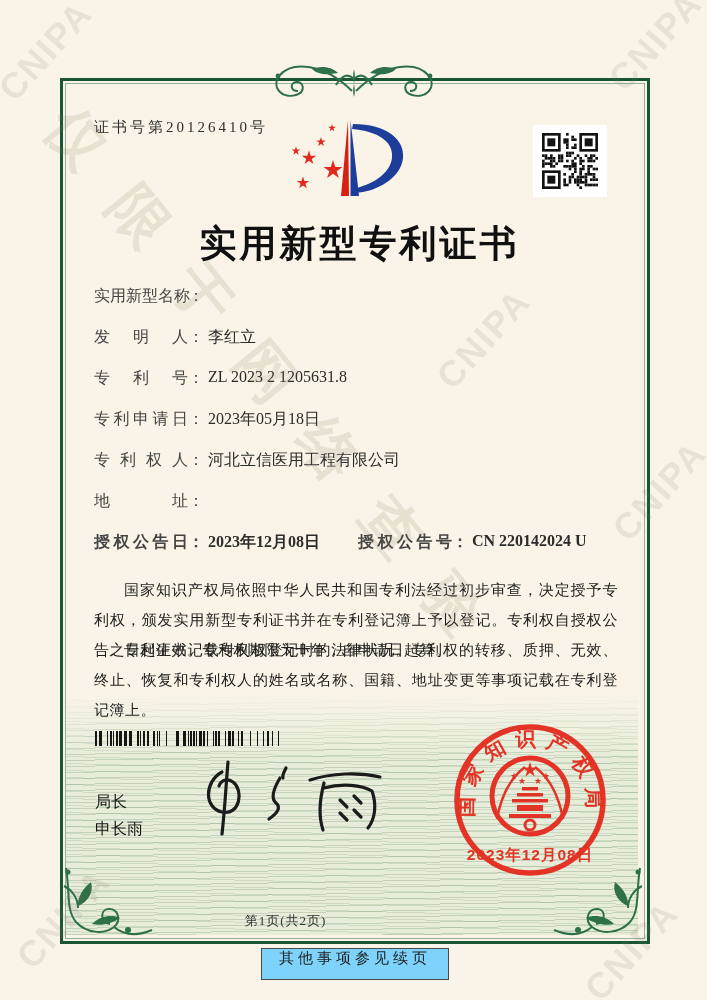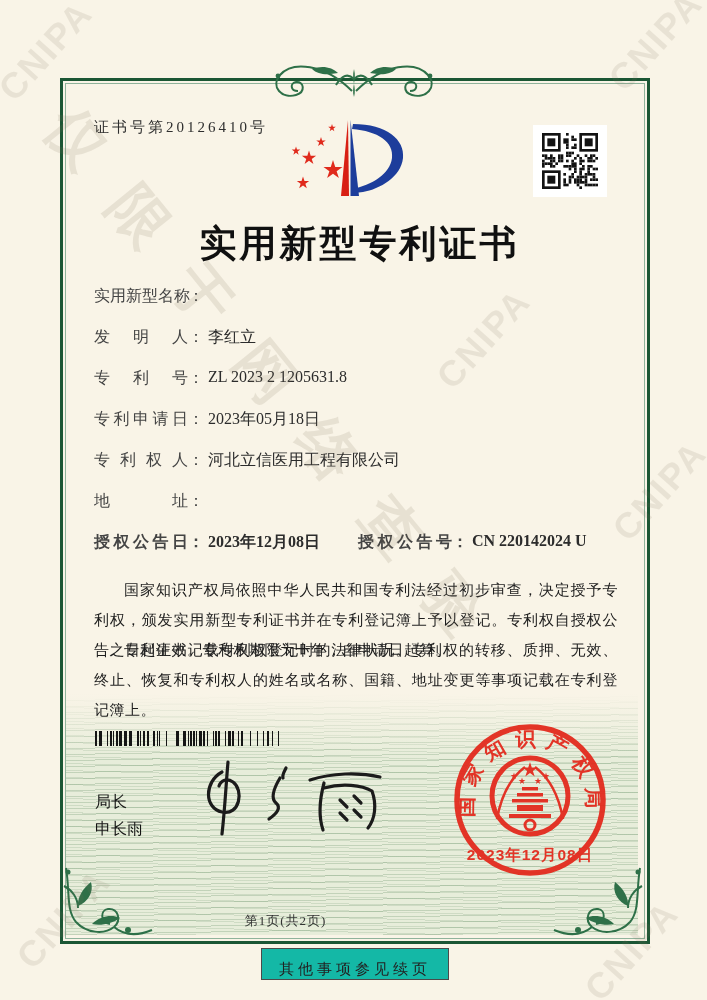--- a/index.html
+++ b/index.html
@@ -43,21 +43,21 @@
   .para1{top:575px;}
   .para2{top:635px;}
   .barcode{left:95px;top:731px;z-index:4;}
   .signer{left:95px;top:788px;z-index:4;font-family:"Liberation Sans","DejaVu Sans",sans-serif;
           font-size:16px;color:#141414;line-height:27px;}
   .signature{left:192px;top:752px;z-index:4;}
   .seal{left:451px;top:721px;z-index:6;opacity:.93;}
   .page-num{left:0;top:912px;width:571px;text-align:center;font-size:13px;color:#333;
             letter-spacing:1px;z-index:4;}
   .footer-box{left:261px;top:948px;width:186px;height:30px;border:1px solid #4a4a4a;
-              background:#14b8a6;display:flex;align-items:flex-end;justify-content:center;
+              background:#7dd3fc;display:flex;align-items:flex-start;justify-content:center;
               font-size:15px;letter-spacing:4px;color:#222;z-index:4;}
 </style>
 </head>
 <body>
 
 <span class="wm wm-cnipa" style="left:-14px;top:30px;">CNIPA</span>
 <span class="wm wm-cnipa" style="left:596px;top:20px;">CNIPA</span>
 <span class="wm wm-cnipa" style="left:424px;top:318px;">CNIPA</span>
 <span class="wm wm-cnipa" style="left:600px;top:470px;">CNIPA</span>
 <span class="wm wm-cnipa" style="left:4px;top:898px;">CNIPA</span>

